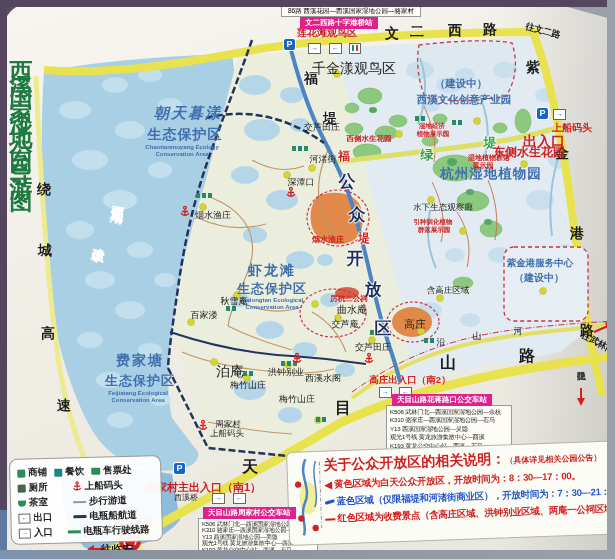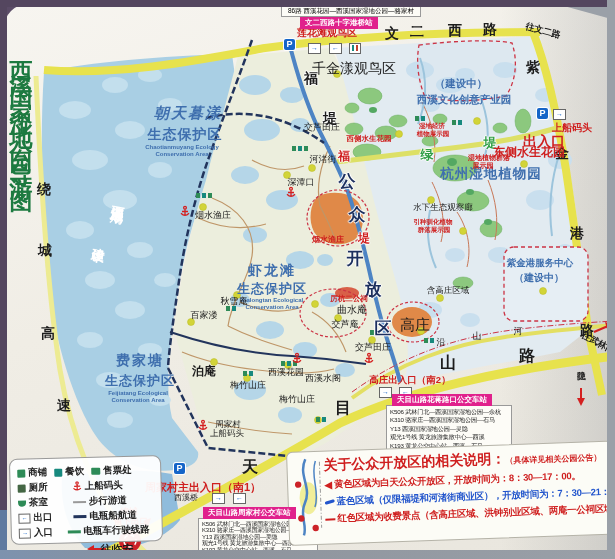--- a/index.html
+++ b/index.html
@@ -407,29 +407,29 @@
   <div class="L b blue" style="left:540px;top:263px;font-size:9.5px;">紫金港服务中心</div>
   <div class="L b blue" style="left:539px;top:278px;font-size:10px;">（建设中）</div>
 
   <div class="L" style="left:354px;top:68px;font-size:14px;">千金漾观鸟区</div>
   <div class="L" style="left:322px;top:127px;font-size:9px;">交芦田庄</div>
   <div class="L" style="left:213px;top:215px;font-size:9px;">烟水渔庄</div>
   <div class="L" style="left:301px;top:182px;font-size:9px;">深潭口</div>
   <div class="L" style="left:323px;top:159px;font-size:9px;">河渚街</div>
   <div class="L" style="left:234px;top:301px;font-size:9px;">秋雪庵</div>
   <div class="L" style="left:204px;top:315px;font-size:9px;">百家溇</div>
-  <div class="L" style="left:204px;top:371px;font-size:12px;font-weight:bold;">泊庵</div>
+  <div class="L" style="left:230px;top:371px;font-size:14px;">泊庵</div>
   <div class="L" style="left:248px;top:385px;font-size:9px;">梅竹山庄</div>
-  <div class="L" style="left:286px;top:372px;font-size:9px;">西溪花园</div>
+  <div class="L" style="left:286px;top:372px;font-size:9px;">洪钟别业</div>
   <div class="L" style="left:323px;top:378px;font-size:9px;">西溪水阁</div>
   <div class="L" style="left:297px;top:399px;font-size:9px;">梅竹山庄</div>
   <div class="L" style="left:316px;top:310px;font-size:10px;margin-left:36px;">曲水庵</div>
   <div class="L" style="left:345px;top:324px;font-size:9px;">交芦庵</div>
   <div class="L" style="left:373px;top:347px;font-size:9px;">交芦田庄</div>
-  <div class="L" style="left:415px;top:324px;font-size:15px;text-align:center;">高庄</div>
+  <div class="L" style="left:415px;top:324px;font-size:11px;text-align:center;">高庄</div>
   <div class="L" style="left:448px;top:290px;font-size:8.5px;">含高庄区域</div>
   <div class="L" style="left:443px;top:207px;font-size:8.5px;">水下生态观察廊</div>
   <div class="L" style="left:228px;top:424px;font-size:8.5px;">周家村</div>
   <div class="L" style="left:227px;top:433px;font-size:8.5px;">上船码头</div>
   <div class="L" style="left:186px;top:498px;font-size:8px;">西溪桥</div>
 
   <div class="L b red" style="left:328px;top:240px;font-size:8px;">烟水渔庄</div>
   <div class="L b red" style="left:349px;top:299px;font-size:7.5px;">厉杭二公祠</div>
   <div class="L b red" style="left:369px;top:139px;font-size:7.5px;">西侧水生花园</div>
   <div class="L b red" style="left:529px;top:152px;font-size:12px;">东侧水生花园</div>

